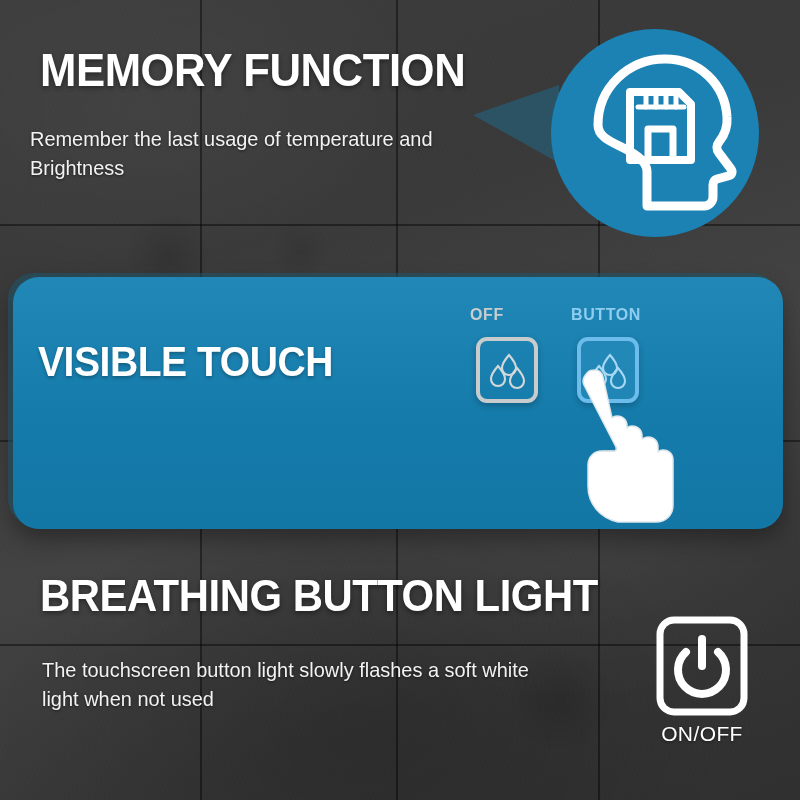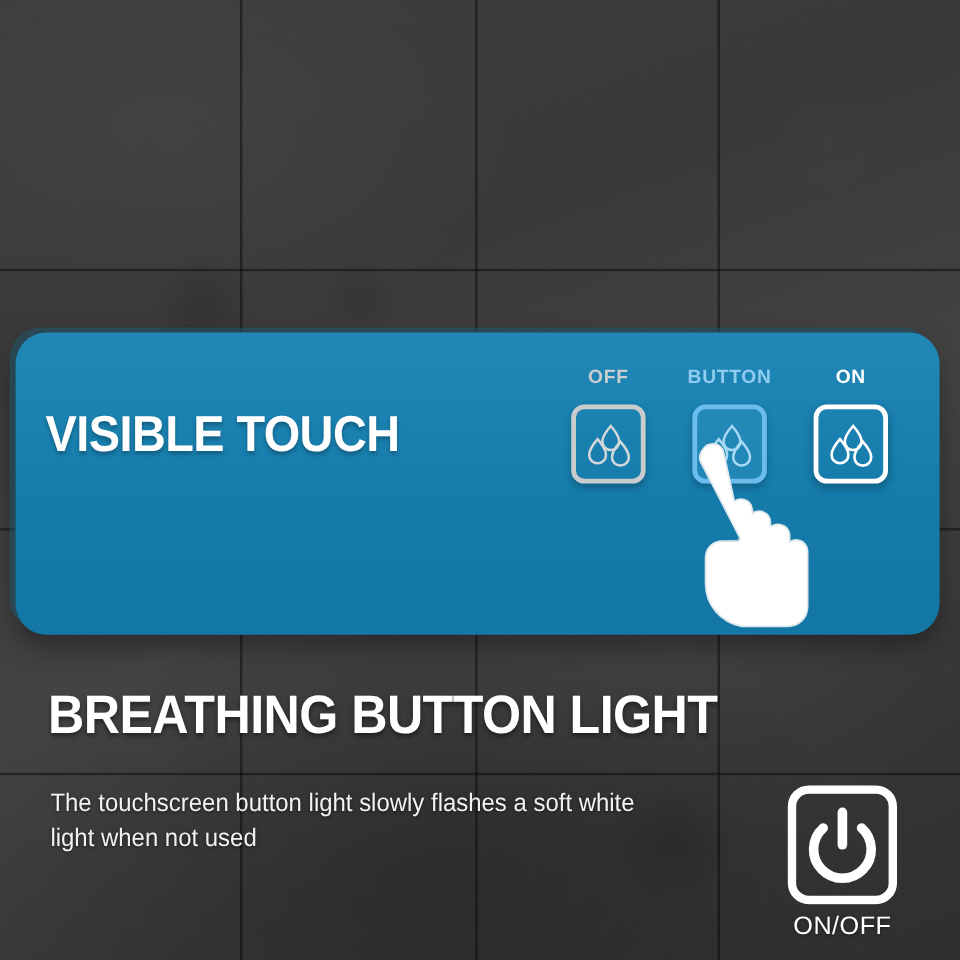--- a/index.html
+++ b/index.html
@@ -151,21 +151,20 @@
     transform: translate(-50%,-50%);
     width: 5px; height: 5px;
     border-radius: 50%;
     background: #ffffff;
   }
 
   
   #touch-group { position: absolute; left: 470px; top: 306px; width: 280px; height: 120px; }
   .tb-col { position: absolute; width: 74px; }
   .tb-label {
-    text-align: center;
     font-size: 16px;
     font-weight: bold;
     letter-spacing: 0.6px;
     height: 22px;
   }
   .tb-key {
     position: relative;
     width: 62px; height: 66px;
     margin: 9px auto 0;
     border-radius: 11px;
@@ -180,21 +179,21 @@
 
   .tb-key svg { position: absolute; left: 50%; top: 50%; transform: translate(-50%,-50%); }
 
   #hand { position: absolute; left: 572px; top: 368px; width: 112px; height: 158px; }
 
   
   #sec-breathing { position: absolute; left: 0; top: 540px; width: 800px; height: 260px; }
   #breathing-title { left: 40px; top: 570px; font-size: 45px; }
   #breathing-desc  { left: 42px; top: 655px; width: 540px; }
 
-  #power-badge { position: absolute; left: 655px; top: 654px; width: 94px; height: 130px; }
+  #power-badge { position: absolute; left: 655px; top: 616px; width: 94px; height: 130px; }
   #power-badge svg { display: block; margin: 0 auto; }
   #power-label {
     text-align: center;
     color: #ffffff;
     font-size: 21px;
     letter-spacing: 0.4px;
     margin-top: 6px;
     text-shadow: 0 1px 3px rgba(0,0,0,0.5);
   }
 </style>
@@ -207,20 +206,52 @@
   <div class="bg-noise"></div>
   <div class="bg-blotch"></div>
 
   <div class="grout v" style="left:200px;"></div>
   <div class="grout v" style="left:396px;"></div>
   <div class="grout v" style="left:598px;"></div>
   <div class="grout h" style="top:224px;"></div>
   <div class="grout h" style="top:440px;"></div>
   <div class="grout h" style="top:644px;"></div>
 
+  <div id="sec-memory">
+
+    <div class="h1" id="memory-title">MEMORY FUNCTION</div>
+
+    <div class="body-txt" id="memory-desc">Remember the last usage of temperature and Brightness</div>
+
+    <div class="head-badge">
+      <div class="beam"></div>
+      <div class="disc"></div>
+      <svg viewBox="0 0 208 208" width="208" height="208" aria-hidden="true">
+
+        <path d="M47 96
+                 C47 59 77 30 114 30
+                 C148 30 174 55 176 88
+                 C177 100 172 108 168 113
+                 C165 117 165 120 168 124
+                 L180 140 C182 143 181 146 177 147
+                 L166 150 C163 151 162 153 162 156
+                 L162 168 C162 173 158 177 153 177
+                 L96 177 L96 143
+                 C96 136 92 132 86 127
+                 C70 115 47 112 47 96 Z" fill="none" stroke="#ffffff" stroke-width="9" stroke-linejoin="round" stroke-linecap="round"></path>
+
+        <path d="M79 63 L128 63 L140 75 L140 131 L79 131 Z" fill="none" stroke="#ffffff" stroke-width="8" stroke-linejoin="round"></path>
+
+        <path d="M95 63 L95 78 M105 63 L105 78 M115 63 L115 78 M125 64 L125 78" stroke="#ffffff" stroke-width="5" stroke-linecap="round"></path>
+        <path d="M87 78 L133 78" stroke="#ffffff" stroke-width="5" stroke-linecap="round"></path>
+
+        <path d="M97 131 L97 100 L122 100 L122 131" fill="none" stroke="#ffffff" stroke-width="7" stroke-linejoin="round"></path>
+      </svg>
+    </div>
+  </div>
 
   <div id="panel">
     <div id="panel-sheen"></div>
   </div>
 
   <div class="h1" id="visible-title">VISIBLE TOUCH</div>
 
 
   <div id="touch-group">
 
@@ -239,30 +270,20 @@
       <div class="tb-label">BUTTON</div>
       <div class="tb-key">
         <svg width="40" height="40" viewBox="0 0 40 40" aria-hidden="true">
           <path d="M22 5 C22 5 29 13 29 18 C29 22 26 25 22 25 C18 25 15 22 15 18 C15 13 22 5 22 5 Z" fill="none" stroke="#a8d9f4" stroke-width="2.1"></path>
           <path d="M11 16 C11 16 18 24 18 29 C18 33 15 36 11 36 C7 36 4 33 4 29 C4 24 11 16 11 16 Z" fill="none" stroke="#a8d9f4" stroke-width="2.1"></path>
           <path d="M30 18 C30 18 37 26 37 31 C37 35 34 38 30 38 C26 38 23 35 23 31 C23 26 30 18 30 18 Z" fill="none" stroke="#a8d9f4" stroke-width="2.1"></path>
         </svg>
       </div>
     </div>
 
-    <div class="tb-col on" style="left:202px;">
-      <div class="tb-label">ON</div>
-      <div class="tb-key">
-        <svg width="40" height="40" viewBox="0 0 40 40" aria-hidden="true">
-          <path d="M22 5 C22 5 29 13 29 18 C29 22 26 25 22 25 C18 25 15 22 15 18 C15 13 22 5 22 5 Z" fill="none" stroke="#ffffff" stroke-width="2.2"></path>
-          <path d="M11 16 C11 16 18 24 18 29 C18 33 15 36 11 36 C7 36 4 33 4 29 C4 24 11 16 11 16 Z" fill="none" stroke="#ffffff" stroke-width="2.2"></path>
-          <path d="M30 18 C30 18 37 26 37 31 C37 35 34 38 30 38 C26 38 23 35 23 31 C23 26 30 18 30 18 Z" fill="none" stroke="#ffffff" stroke-width="2.2"></path>
-        </svg>
-      </div>
-    </div>
   </div>
 
   <div id="hand">
     <svg viewBox="0 0 112 158" width="112" height="158" aria-hidden="true">
       <path d="M16 4
                C12 8 10 13 12 17
                L44 79
                C45 81 44 83 42 83
                L30 83
                C22 83 16 89 16 97

